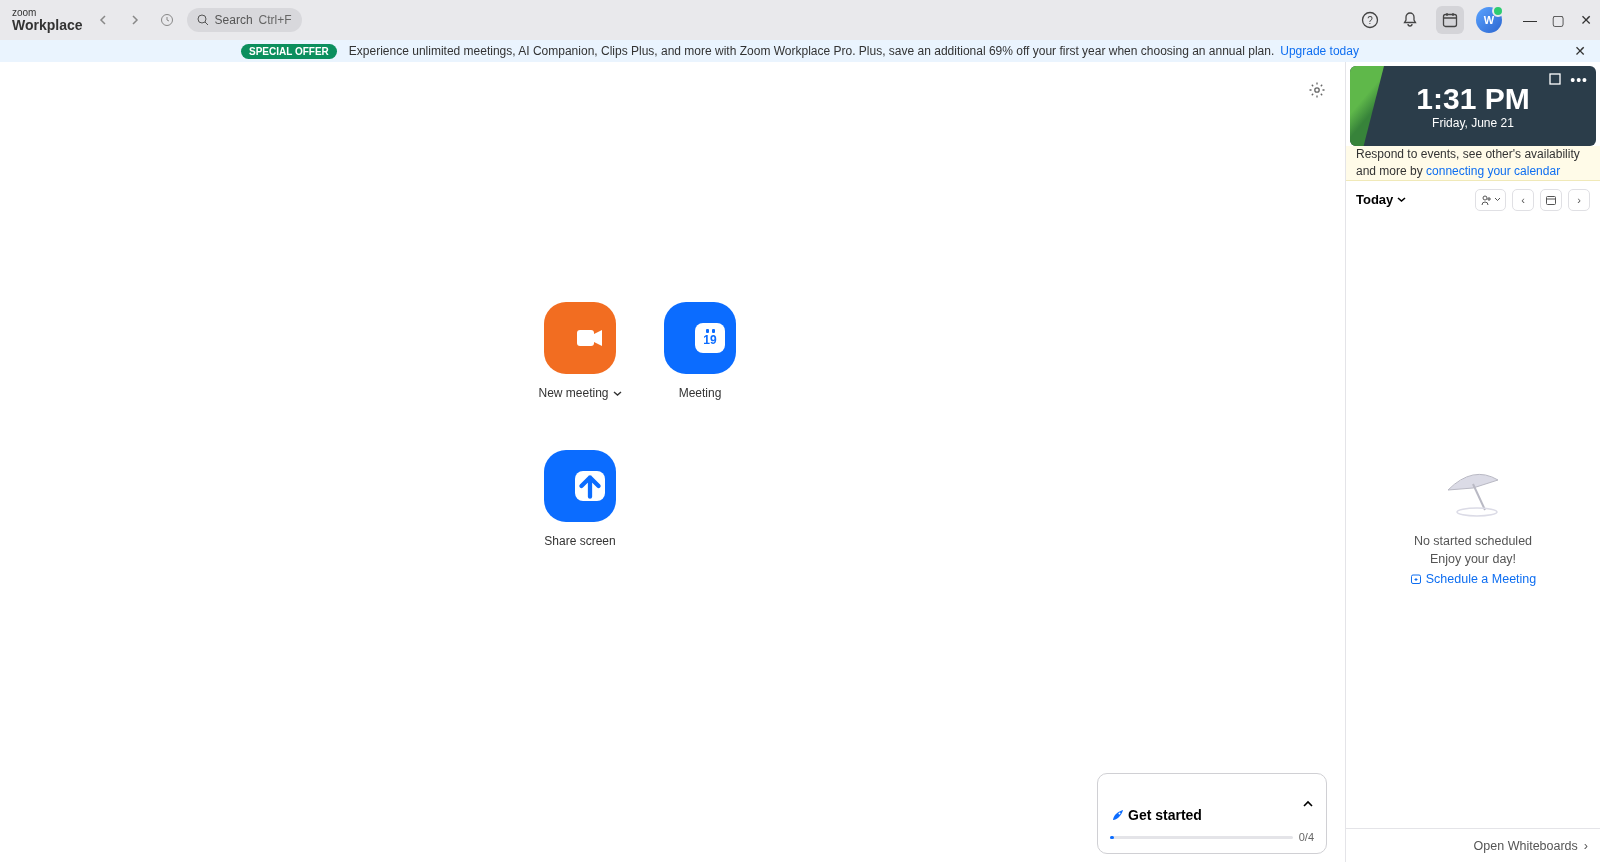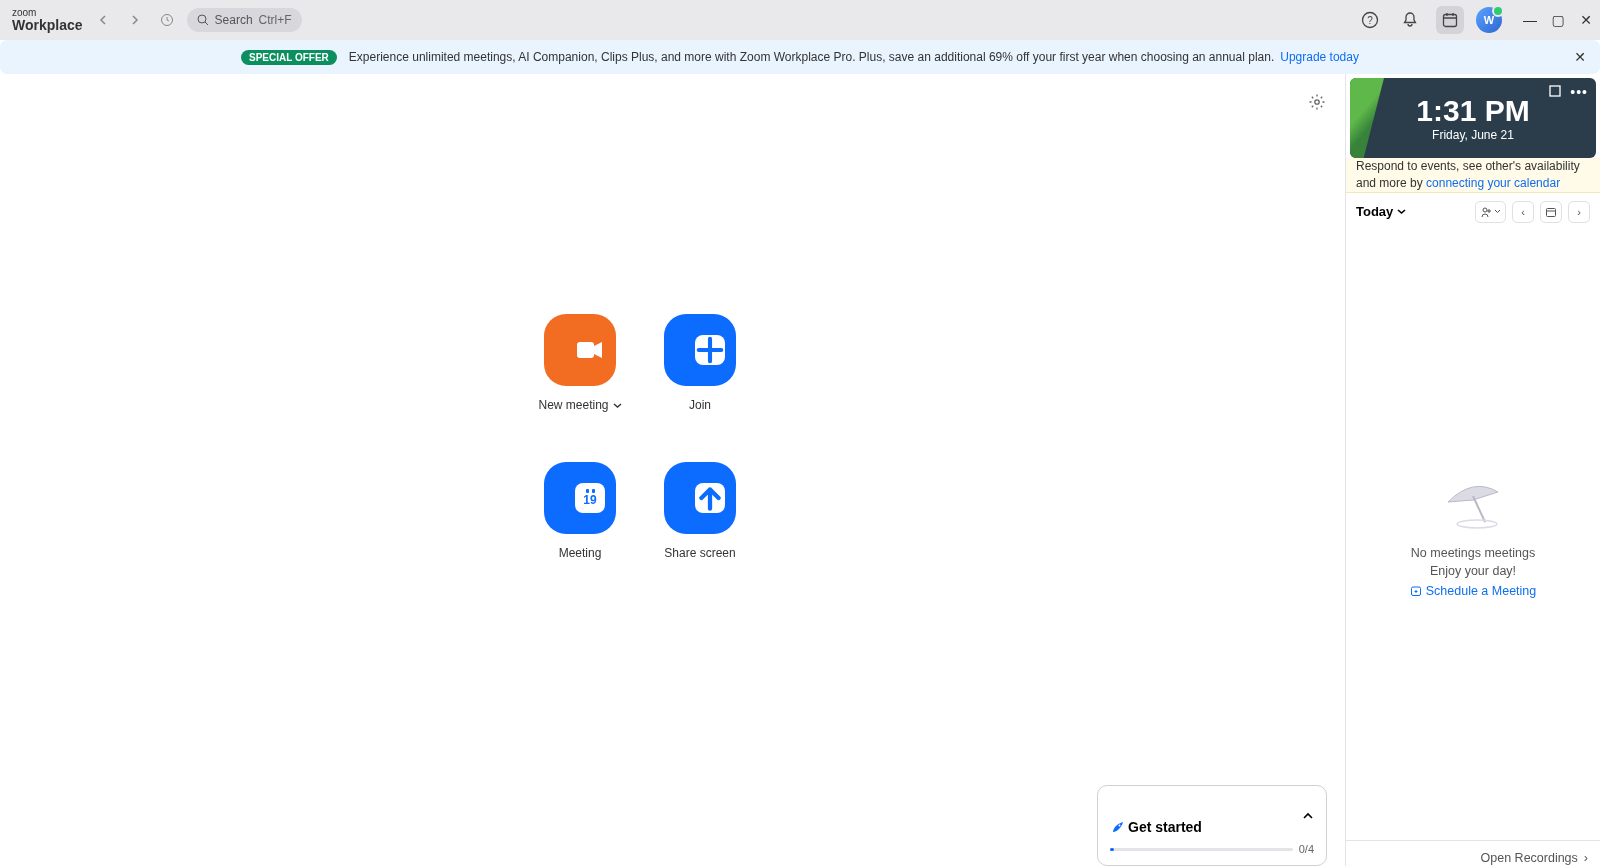--- a/index.html
+++ b/index.html
@@ -22,21 +22,21 @@
   
   .titlebar-right { display: flex; align-items: center; gap: 12px; }
   .icon-btn { width: 28px; height: 28px; display: flex; align-items: center; justify-content: center; color: #444; cursor: pointer; border-radius: 6px; }
   .cal-highlight { background: #d4d4d8; border-radius: 6px; }
   .avatar { width: 26px; height: 26px; border-radius: 50%; background: linear-gradient(135deg,#5aa3ff,#2c66d0); color: #fff; font-size: 11px; font-weight: 600; display: flex; align-items: center; justify-content: center; position: relative; cursor: pointer; }
   .avatar::after { content: ""; position: absolute; width: 8px; height: 8px; background: #2ecc71; border: 2px solid #e9e9ec; border-radius: 50%; top: -2px; right: -2px; }
   .win-controls { display: flex; gap: 16px; margin-left: 10px; }
   .win-controls span { width: 12px; display: flex; align-items: center; justify-content: center; color: #333; cursor: pointer; font-size: 14px; }
   
   
-  .banner { height: 34px; background: #eaf4fe; display: flex; align-items: center; padding: 0 18px; font-size: 12px; color: #333; position: relative; justify-content: center; border-radius: 7px; }
+  .banner { height: 22px; background: #eaf4fe; display: flex; align-items: center; padding: 0 18px; font-size: 12px; color: #333; position: relative; justify-content: center; }
   .banner-pill { background: #0b8f5e; color: #fff; font-weight: 700; font-size: 10px; padding: 2px 8px; border-radius: 10px; margin-right: 12px; }
   .banner a { color: #0e6ef1; text-decoration: none; margin-left: 6px; cursor: pointer; }
   .banner-close { position: absolute; right: 14px; color: #333; cursor: pointer; font-size: 14px; }
   
   
   .body { display: flex; height: calc(866px - 40px - 26px); }
   .main { flex: 1; position: relative; background: #fff; }
   .gear { position: absolute; top: 14px; right: 14px; color: #666; cursor: pointer; }
   
   .action-grid { position: absolute; left: 520px; top: 240px; display: grid; grid-template-columns: 120px 120px; grid-gap: 50px 0; text-align: center; }
@@ -213,30 +213,20 @@
             </svg>
         </div>
         <div class="action-label">
           <span>New meeting</span>
           <svg width="9" height="9" viewBox="0 0 9 9">
               <path d="M1 3l3.5 3L8 3" stroke="currentColor" fill="none" stroke-width="1.4"></path>
             </svg>
         </div>
       </div>
 
-      <div class="action">
-        <div class="tile blue">
-          <div class="inner-box">
-             <svg width="16" height="16" viewBox="0 0 16 16">
-                <path d="M8 2v12M2 8h12" stroke="#0b6cff" stroke-width="2.2" stroke-linecap="round"></path>
-              </svg>
-          </div>
-        </div>
-        <div class="action-label">Join</div>
-      </div>
 
       <div class="action">
         <div class="tile blue">
           <div class="inner-box" style="flex-direction:column;gap:0">
              <div style="display:flex;gap:3px;margin-top:2px">
                 <span style="width:3px;height:4px;background:#0b6cff;border-radius:1px"></span>
                 <span style="width:3px;height:4px;background:#0b6cff;border-radius:1px"></span>
               </div>
              <span style="font-size:12px;line-height:1.3">19</span>
           </div>
@@ -322,29 +312,29 @@
         <div class="mini-btn">›</div>
       </div>
     </div>
 
     <div class="empty-state">
       <svg class="umbrella" width="80" height="60" viewBox="0 0 80 60">
         <path d="M15 30 Q40 5 65 20 L40 28z" fill="#dbdbe6" stroke="#b9b9c4" stroke-width="1"></path>
         <line x1="40" y1="24" x2="52" y2="50" stroke="#b9b9c4" stroke-width="2"></line>
         <ellipse cx="44" cy="52" rx="20" ry="4" fill="none" stroke="#dbdbe6" stroke-width="1.5"></ellipse>
       </svg>
-      <div>No meetings meetings</div>
+      <div>No started scheduled</div>
       <div>Enjoy your day!</div>
       <a>
         <svg width="12" height="12" viewBox="0 0 12 12">
             <rect x="1.5" y="2" width="9" height="8.5" rx="1.5" stroke="currentColor" fill="none"></rect>
             <path d="M6 5v3M4.5 6.5h3" stroke="currentColor"></path>
           </svg>
         <span>Schedule a Meeting</span>
       </a>
     </div>
 
     <div class="sidebar-footer">
-      <span>Open Recordings</span>
+      <span>Open Whiteboards</span>
       <span>›</span>
     </div>
   </div>
 </div>
 
 </body></html>

